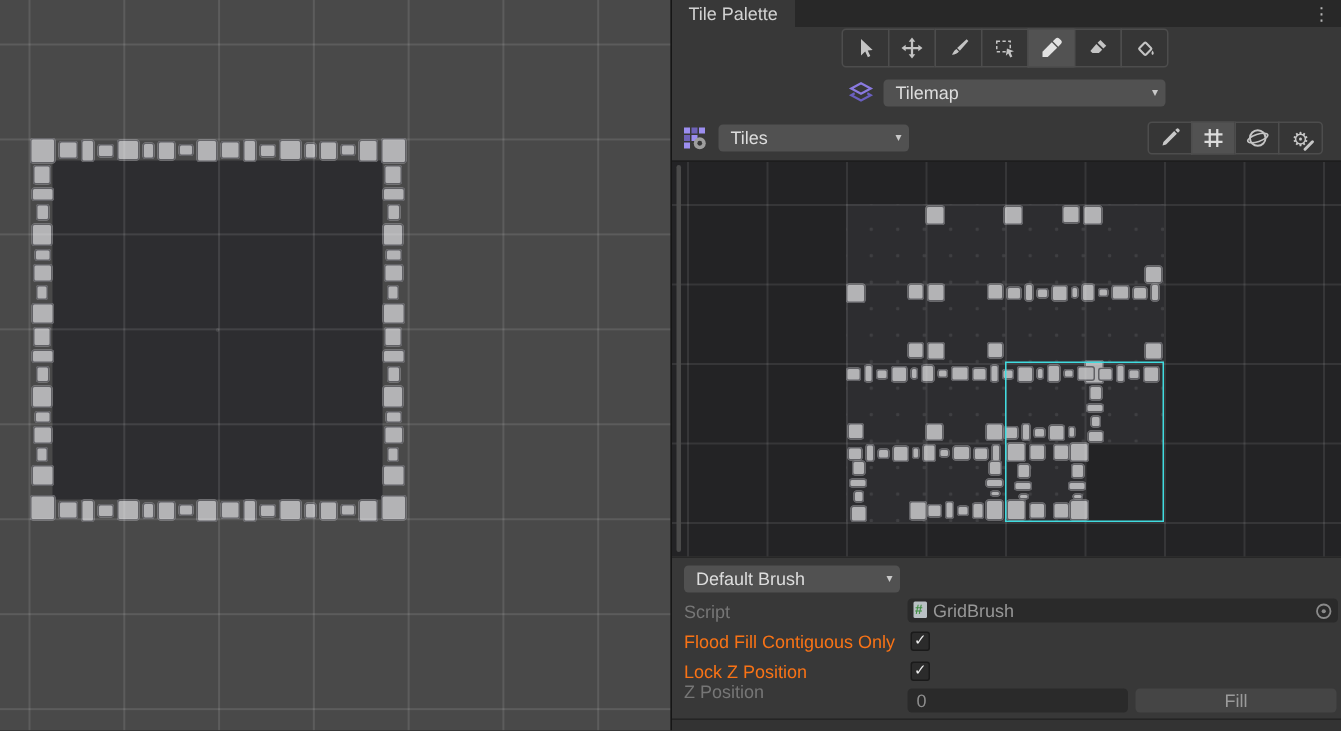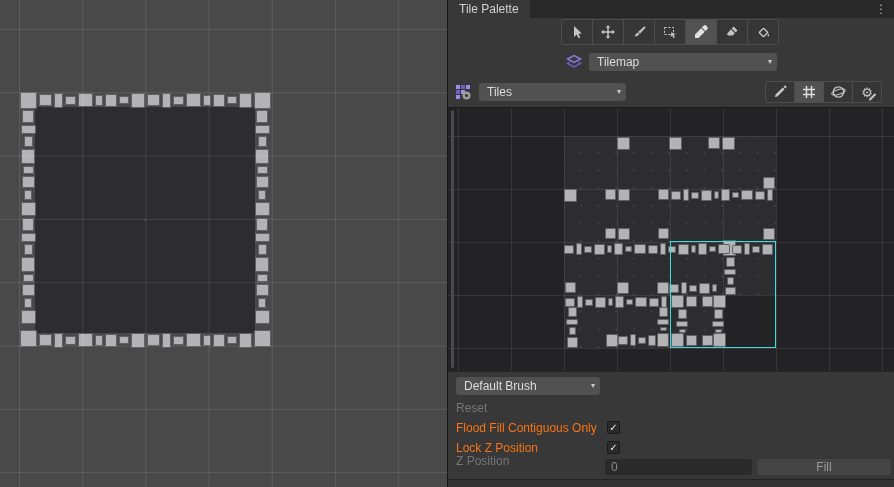--- a/index.html
+++ b/index.html
@@ -35,21 +35,21 @@
   .tool:last-child,.palbtn:last-child{border-radius:0 3px 3px 0;}
   .tool.active,.palbtn.active{background:#525252;}
   .tool svg,.palbtn svg{display:block;}
   
   .dropdown{position:absolute;height:18px;line-height:18px;background:#515151;border-radius:3px;
      padding:0 18px 0 8px;color:#dddddd;box-sizing:border-box;white-space:nowrap;overflow:hidden;}
   .caret{position:absolute;right:5px;top:0;font-size:8px;color:#c9c9c9;}
   #tilemap-icon{position:absolute;left:117px;top:54px;}
   #dd-tilemap{left:141px;top:53px;width:188px;}
   #tiles-icon{position:absolute;left:7px;top:84px;width:17px;height:17px;}
-  #dd-tiles{left:31px;top:83px;width:147px;}
+  #dd-tiles{left:31px;top:83px;width:127px;}
   #palbtns{position:absolute;left:318px;top:81px;display:flex;}
   .palbtn{width:30px;height:22px;position:relative;}
   .gear-glyph{font-size:13px;color:#c6c6c6;line-height:1;}
   .gear-slash{position:absolute;right:4px;bottom:4px;width:9px;height:2px;background:#c6c6c6;
      transform:rotate(-45deg);border-radius:1px;}
   
   #palette{position:absolute;left:0;top:107px;width:447px;height:264px;background:#232325;
      border-top:1px solid #1d1d1d;overflow:hidden;box-sizing:border-box;}
   #palette .grid-overlay{background-image:
      linear-gradient(to right,rgba(255,255,255,0.085) 1px,transparent 1px),
@@ -363,21 +363,28 @@
       <div id="pal-selection" style="left: 222px; top: 133px; width: 106px; height: 107px; border-color: rgb(64, 219, 223);"></div>
       <div id="pal-scrollbar"></div>
     </div>
 
     <div id="brush">
       <div class="dropdown" id="dd-brush">
         <span>Default Brush</span>
         <span class="caret">▾</span>
       </div>
 
-      <div class="row-label dim" style="top:28px">Reset</div>
+      <div class="row-label dim" style="top:28px">Script</div>
+      <div class="field" id="script-field">
+        <span class="script-icon"></span><span>GridBrush</span>
+        <svg class="obj-picker" width="11" height="11">
+          <circle cx="5.5" cy="5.5" r="4.5" fill="none" stroke="#8a8a8a" stroke-width="1.2"></circle>
+          <circle cx="5.5" cy="5.5" r="1.4" fill="#8a8a8a"></circle>
+          </svg>
+      </div>
 
       <div class="row-label" style="top:48px">Flood Fill Contiguous Only</div>
       <div class="checkbox" id="cb-flood" style="top:49px">✓</div>
 
       <div class="row-label" style="top:68px">Lock Z Position</div>
       <div class="checkbox" id="cb-lock" style="top:69px">✓</div>
 
       <div class="row-label dim" style="top:81px">Z Position</div>
       <div class="field" id="z-field">0</div>
       <div id="reset-btn">Fill</div>

